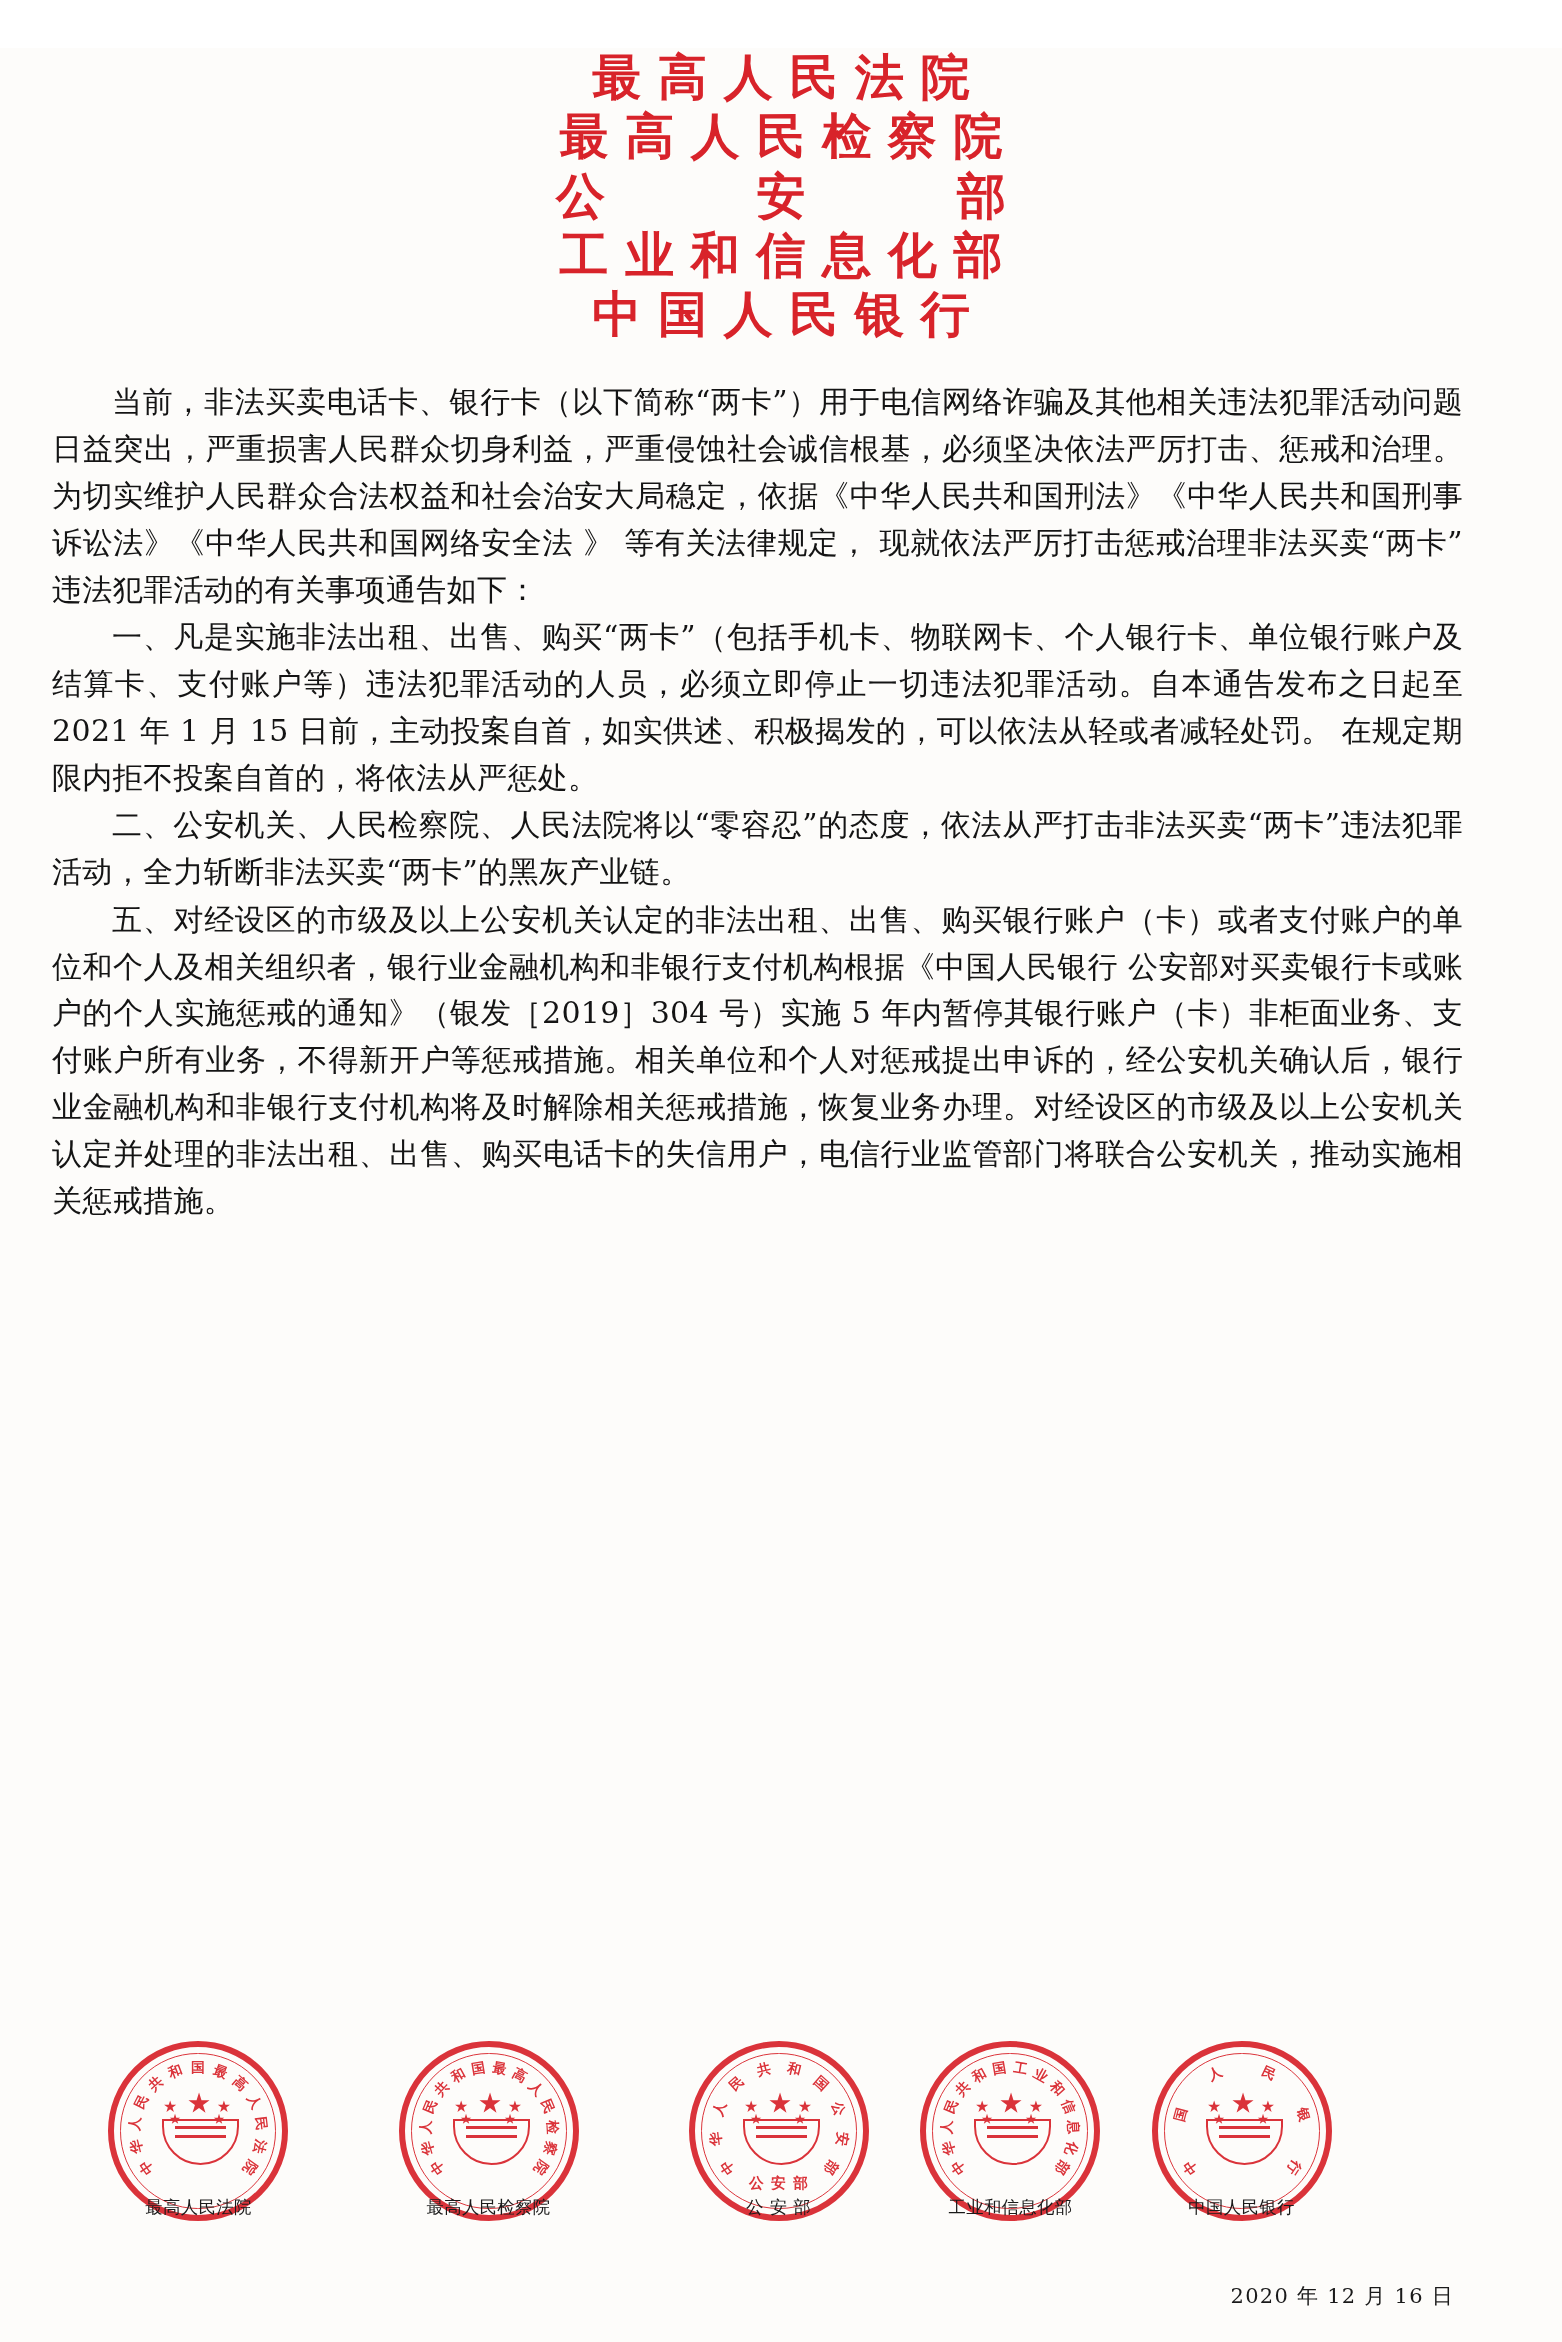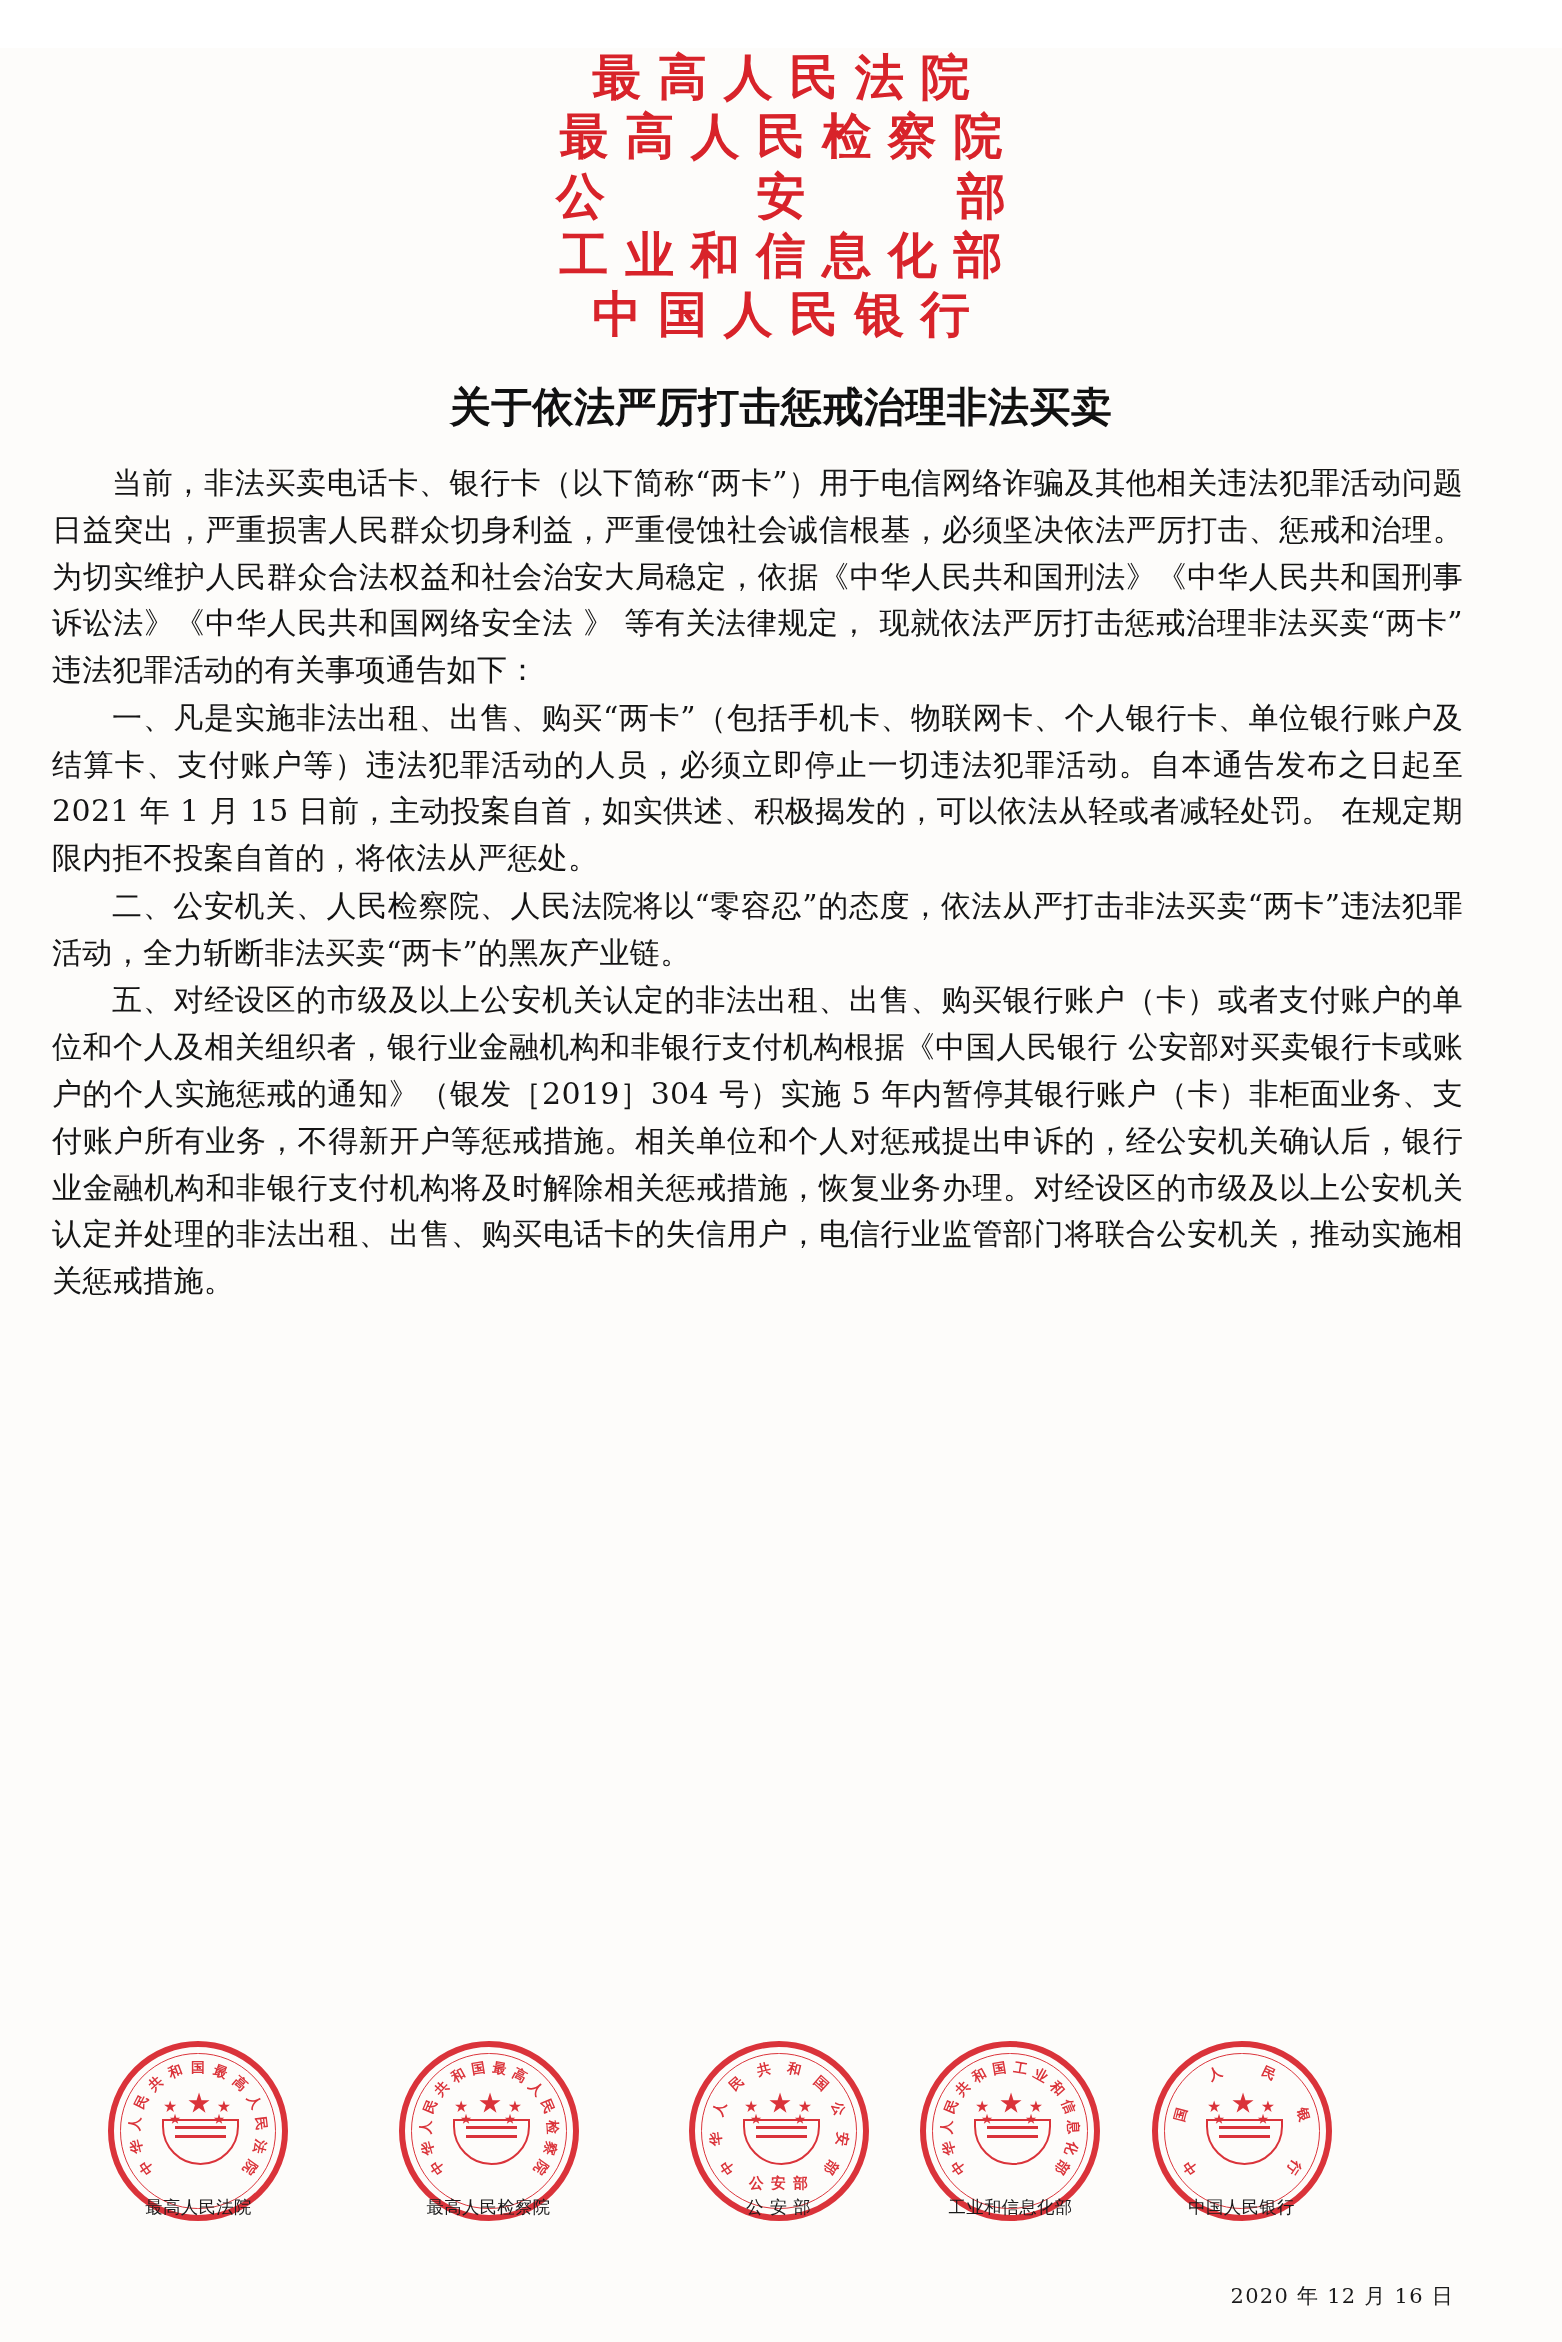--- a/index.html
+++ b/index.html
@@ -172,21 +172,20 @@
 
   <div class="letterhead">
     <div class="lh-line">最高人民法院</div>
     <div class="lh-line">最高人民检察院</div>
     <div class="lh-line">公    安    部</div>
     <div class="lh-line">工业和信息化部</div>
     <div class="lh-line">中国人民银行</div>
   </div>
 
   <div class="doc-title">
-    <div>关于依法严厉打击惩戒治理非法买卖</div>
   </div>
 
   <div class="body-text">
     <p>当前，非法买卖电话卡、银行卡（以下简称“两卡”）用于电信网络诈骗及其他相关违法犯罪活动问题日益突出，严重损害人民群众切身利益，严重侵蚀社会诚信根基，必须坚决依法严厉打击、惩戒和治理。为切实维护人民群众合法权益和社会治安大局稳定，依据《中华人民共和国刑法》《中华人民共和国刑事诉讼法》《中华人民共和国网络安全法 》 等有关法律规定， 现就依法严厉打击惩戒治理非法买卖“两卡”违法犯罪活动的有关事项通告如下：</p>
     <p>一、凡是实施非法出租、出售、购买“两卡”（包括手机卡、物联网卡、个人银行卡、单位银行账户及结算卡、支付账户等）违法犯罪活动的人员，必须立即停止一切违法犯罪活动。自本通告发布之日起至 2021 年 1 月 15 日前，主动投案自首，如实供述、积极揭发的，可以依法从轻或者减轻处罚。 在规定期限内拒不投案自首的，将依法从严惩处。</p>
     <p>二、公安机关、人民检察院、人民法院将以“零容忍”的态度，依法从严打击非法买卖“两卡”违法犯罪活动，全力斩断非法买卖“两卡”的黑灰产业链。</p>
     <p>五、对经设区的市级及以上公安机关认定的非法出租、出售、购买银行账户（卡）或者支付账户的单位和个人及相关组织者，银行业金融机构和非银行支付机构根据《中国人民银行 公安部对买卖银行卡或账户的个人实施惩戒的通知》（银发［2019］304 号）实施 5 年内暂停其银行账户（卡）非柜面业务、支付账户所有业务，不得新开户等惩戒措施。相关单位和个人对惩戒提出申诉的，经公安机关确认后，银行业金融机构和非银行支付机构将及时解除相关惩戒措施，恢复业务办理。对经设区的市级及以上公安机关认定并处理的非法出租、出售、购买电话卡的失信用户，电信行业监管部门将联合公安机关，推动实施相关惩戒措施。</p>
   </div>
 
   <div class="seals">

